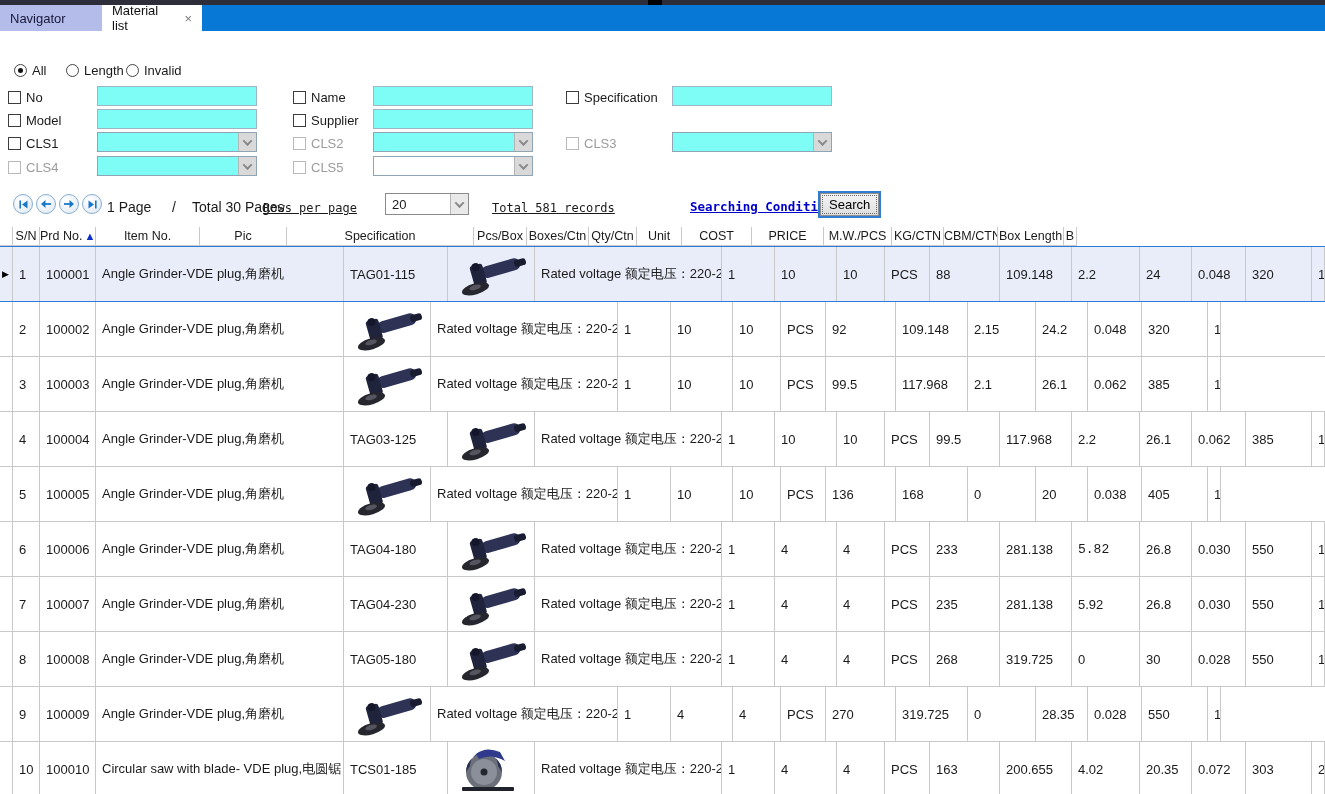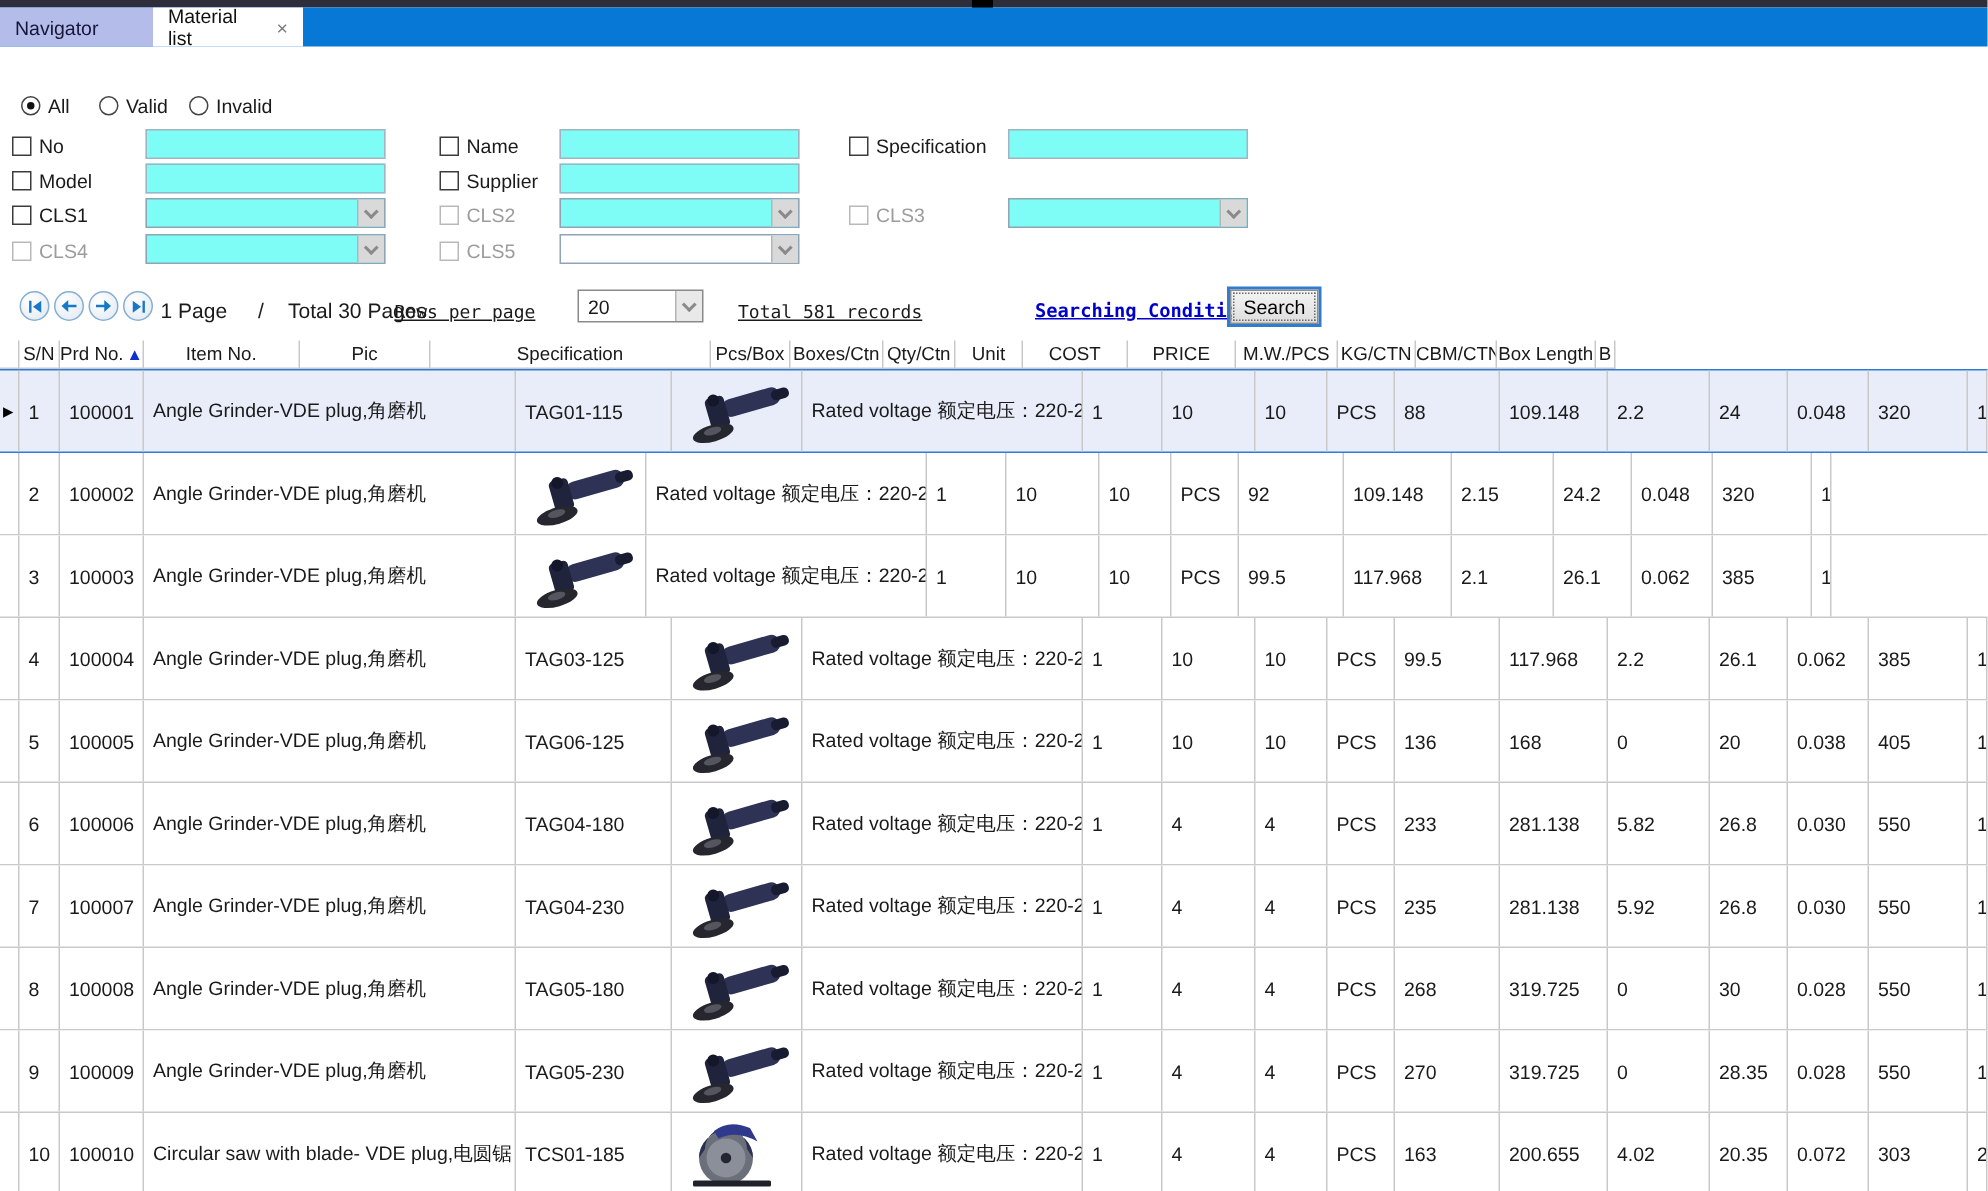--- a/index.html
+++ b/index.html
@@ -75,21 +75,21 @@
     <span class="close">×</span>
   </div>
 </div>
 
 <div class="radio-item" style="left:14px">
   <span class="radio sel"></span>
   <span>All</span>
 </div>
 <div class="radio-item" style="left:66px">
   <span class="radio"></span>
-  <span>Valid</span>
+  <span>Length</span>
 </div>
 <div class="radio-item" style="left:126px">
   <span class="radio"></span>
   <span>Invalid</span>
 </div>
 
 <div class="f-item" style="left:8px; top:87px">
   <span class="chk"></span>
   <span>No</span>
 </div>
@@ -353,21 +353,20 @@
         <div class="cell" style="width: 52px;">26.1</div>
         <div class="cell" style="width: 54px;">0.062</div>
         <div class="cell" style="width: 66px;">385</div>
         <div class="cell" style="width: 13px;">1</div>
       </div>
       <div class="trow drow">
         <div class="cell selcol" style="width: 13px;"></div>
         <div class="cell" style="width: 27px;">5</div>
         <div class="cell" style="width: 56px;">100005</div>
         <div class="cell" style="width: 248px;">Angle Grinder-VDE plug,角磨机</div>
-        <div class="cell" style="width: 104px;">TAG06-125</div>
         <div class="cell pic" style="width: 87px;">
           <svg width="78" height="46" viewBox="0 0 78 46">
             <g transform="rotate(-16 39 23)">
               <rect x="30" y="14" width="40" height="12" rx="6" fill="#2e3356"></rect>
               <rect x="64" y="16.5" width="12" height="7" rx="3" fill="#191c30"></rect>
               <rect x="20" y="10" width="13" height="21" rx="3" fill="#20233c"></rect>
               <circle cx="26" cy="12" r="4" fill="#14162a"></circle>
               <ellipse cx="20" cy="33" rx="14" ry="5.5" fill="#26262e"></ellipse>
               <ellipse cx="20" cy="31.5" rx="6" ry="2.5" fill="#55555f"></ellipse>
             </g>
@@ -404,21 +403,21 @@
             </g>
           </svg>
         </div>
         <div class="cell" style="width: 187px;">Rated voltage 额定电压：220-240</div>
         <div class="cell" style="width: 53px;">1</div>
         <div class="cell" style="width: 62px;">4</div>
         <div class="cell" style="width: 48px;">4</div>
         <div class="cell" style="width: 45px;">PCS</div>
         <div class="cell" style="width: 70px;">233</div>
         <div class="cell" style="width: 72px;">281.138</div>
-        <div class="cell" style="width: 68px;">5.82</div>
+        <div class="cell" style="width: 68px; font-family: Liberation Mono, monospace;">5.82</div>
         <div class="cell" style="width: 52px;">26.8</div>
         <div class="cell" style="width: 54px;">0.030</div>
         <div class="cell" style="width: 66px;">550</div>
         <div class="cell" style="width: 13px;">1</div>
       </div>
       <div class="trow drow">
         <div class="cell selcol" style="width: 13px;"></div>
         <div class="cell" style="width: 27px;">7</div>
         <div class="cell" style="width: 56px;">100007</div>
         <div class="cell" style="width: 248px;">Angle Grinder-VDE plug,角磨机</div>
@@ -477,21 +476,20 @@
         <div class="cell" style="width: 52px;">30</div>
         <div class="cell" style="width: 54px;">0.028</div>
         <div class="cell" style="width: 66px;">550</div>
         <div class="cell" style="width: 13px;">1</div>
       </div>
       <div class="trow drow">
         <div class="cell selcol" style="width: 13px;"></div>
         <div class="cell" style="width: 27px;">9</div>
         <div class="cell" style="width: 56px;">100009</div>
         <div class="cell" style="width: 248px;">Angle Grinder-VDE plug,角磨机</div>
-        <div class="cell" style="width: 104px;">TAG05-230</div>
         <div class="cell pic" style="width: 87px;">
           <svg width="78" height="46" viewBox="0 0 78 46">
             <g transform="rotate(-16 39 23)">
               <rect x="30" y="14" width="40" height="12" rx="6" fill="#2e3356"></rect>
               <rect x="64" y="16.5" width="12" height="7" rx="3" fill="#191c30"></rect>
               <rect x="20" y="10" width="13" height="21" rx="3" fill="#20233c"></rect>
               <circle cx="26" cy="12" r="4" fill="#14162a"></circle>
               <ellipse cx="20" cy="33" rx="14" ry="5.5" fill="#26262e"></ellipse>
               <ellipse cx="20" cy="31.5" rx="6" ry="2.5" fill="#55555f"></ellipse>
             </g>

